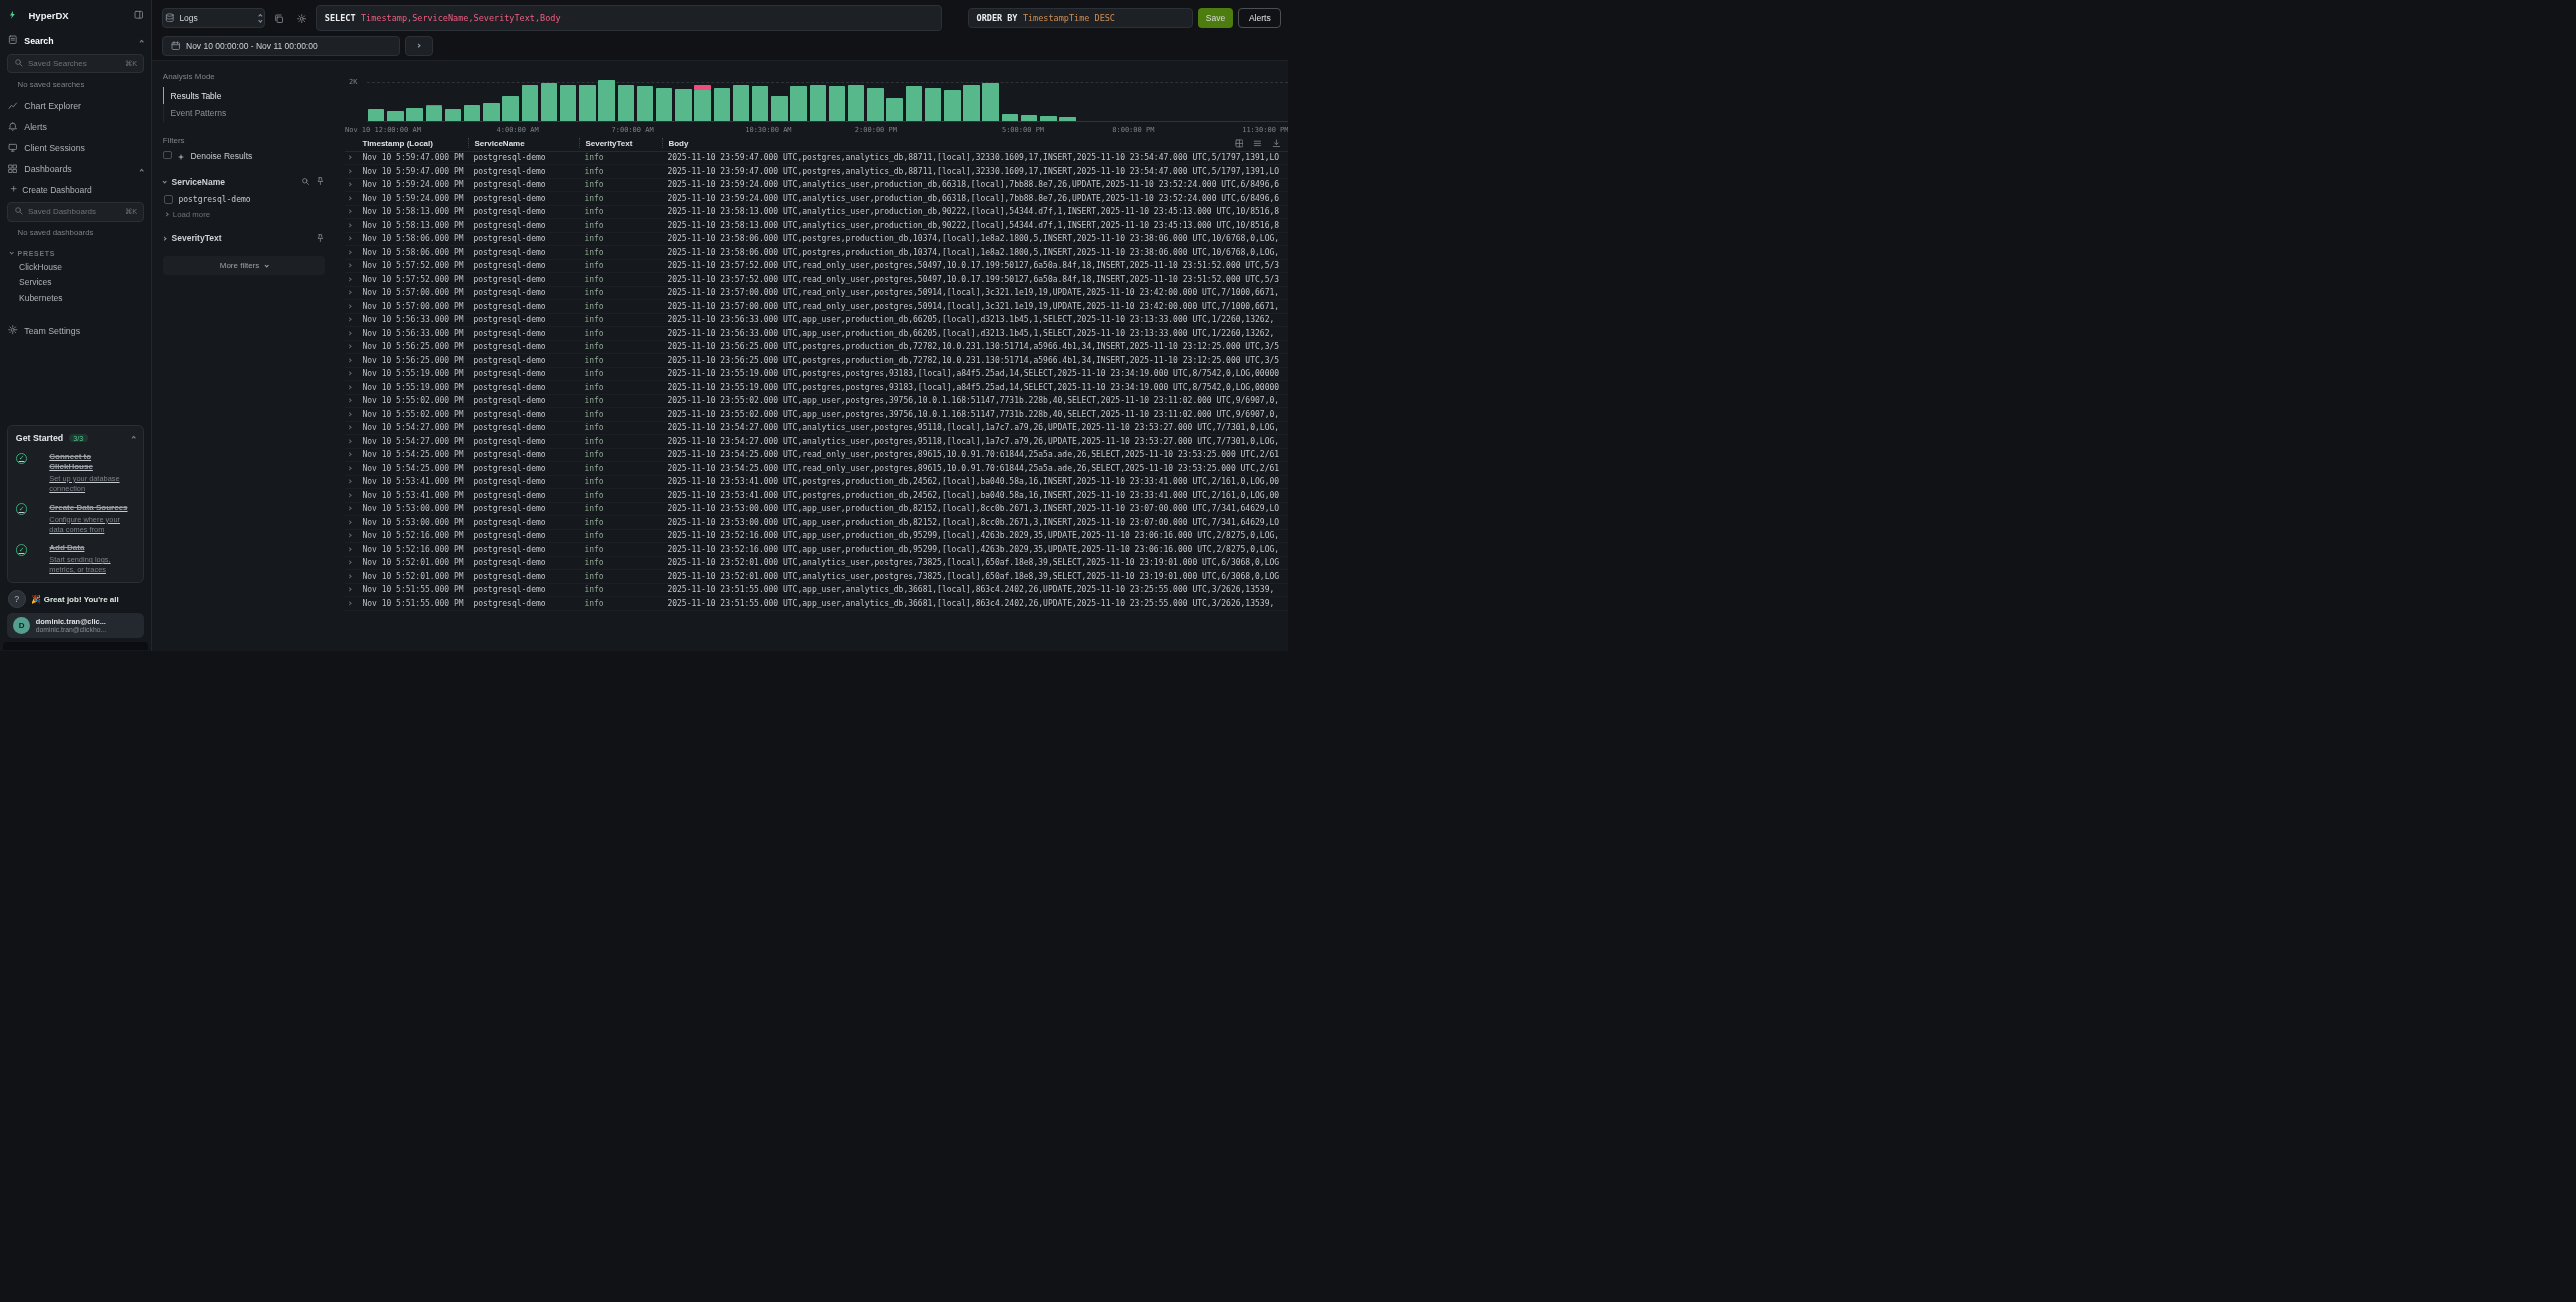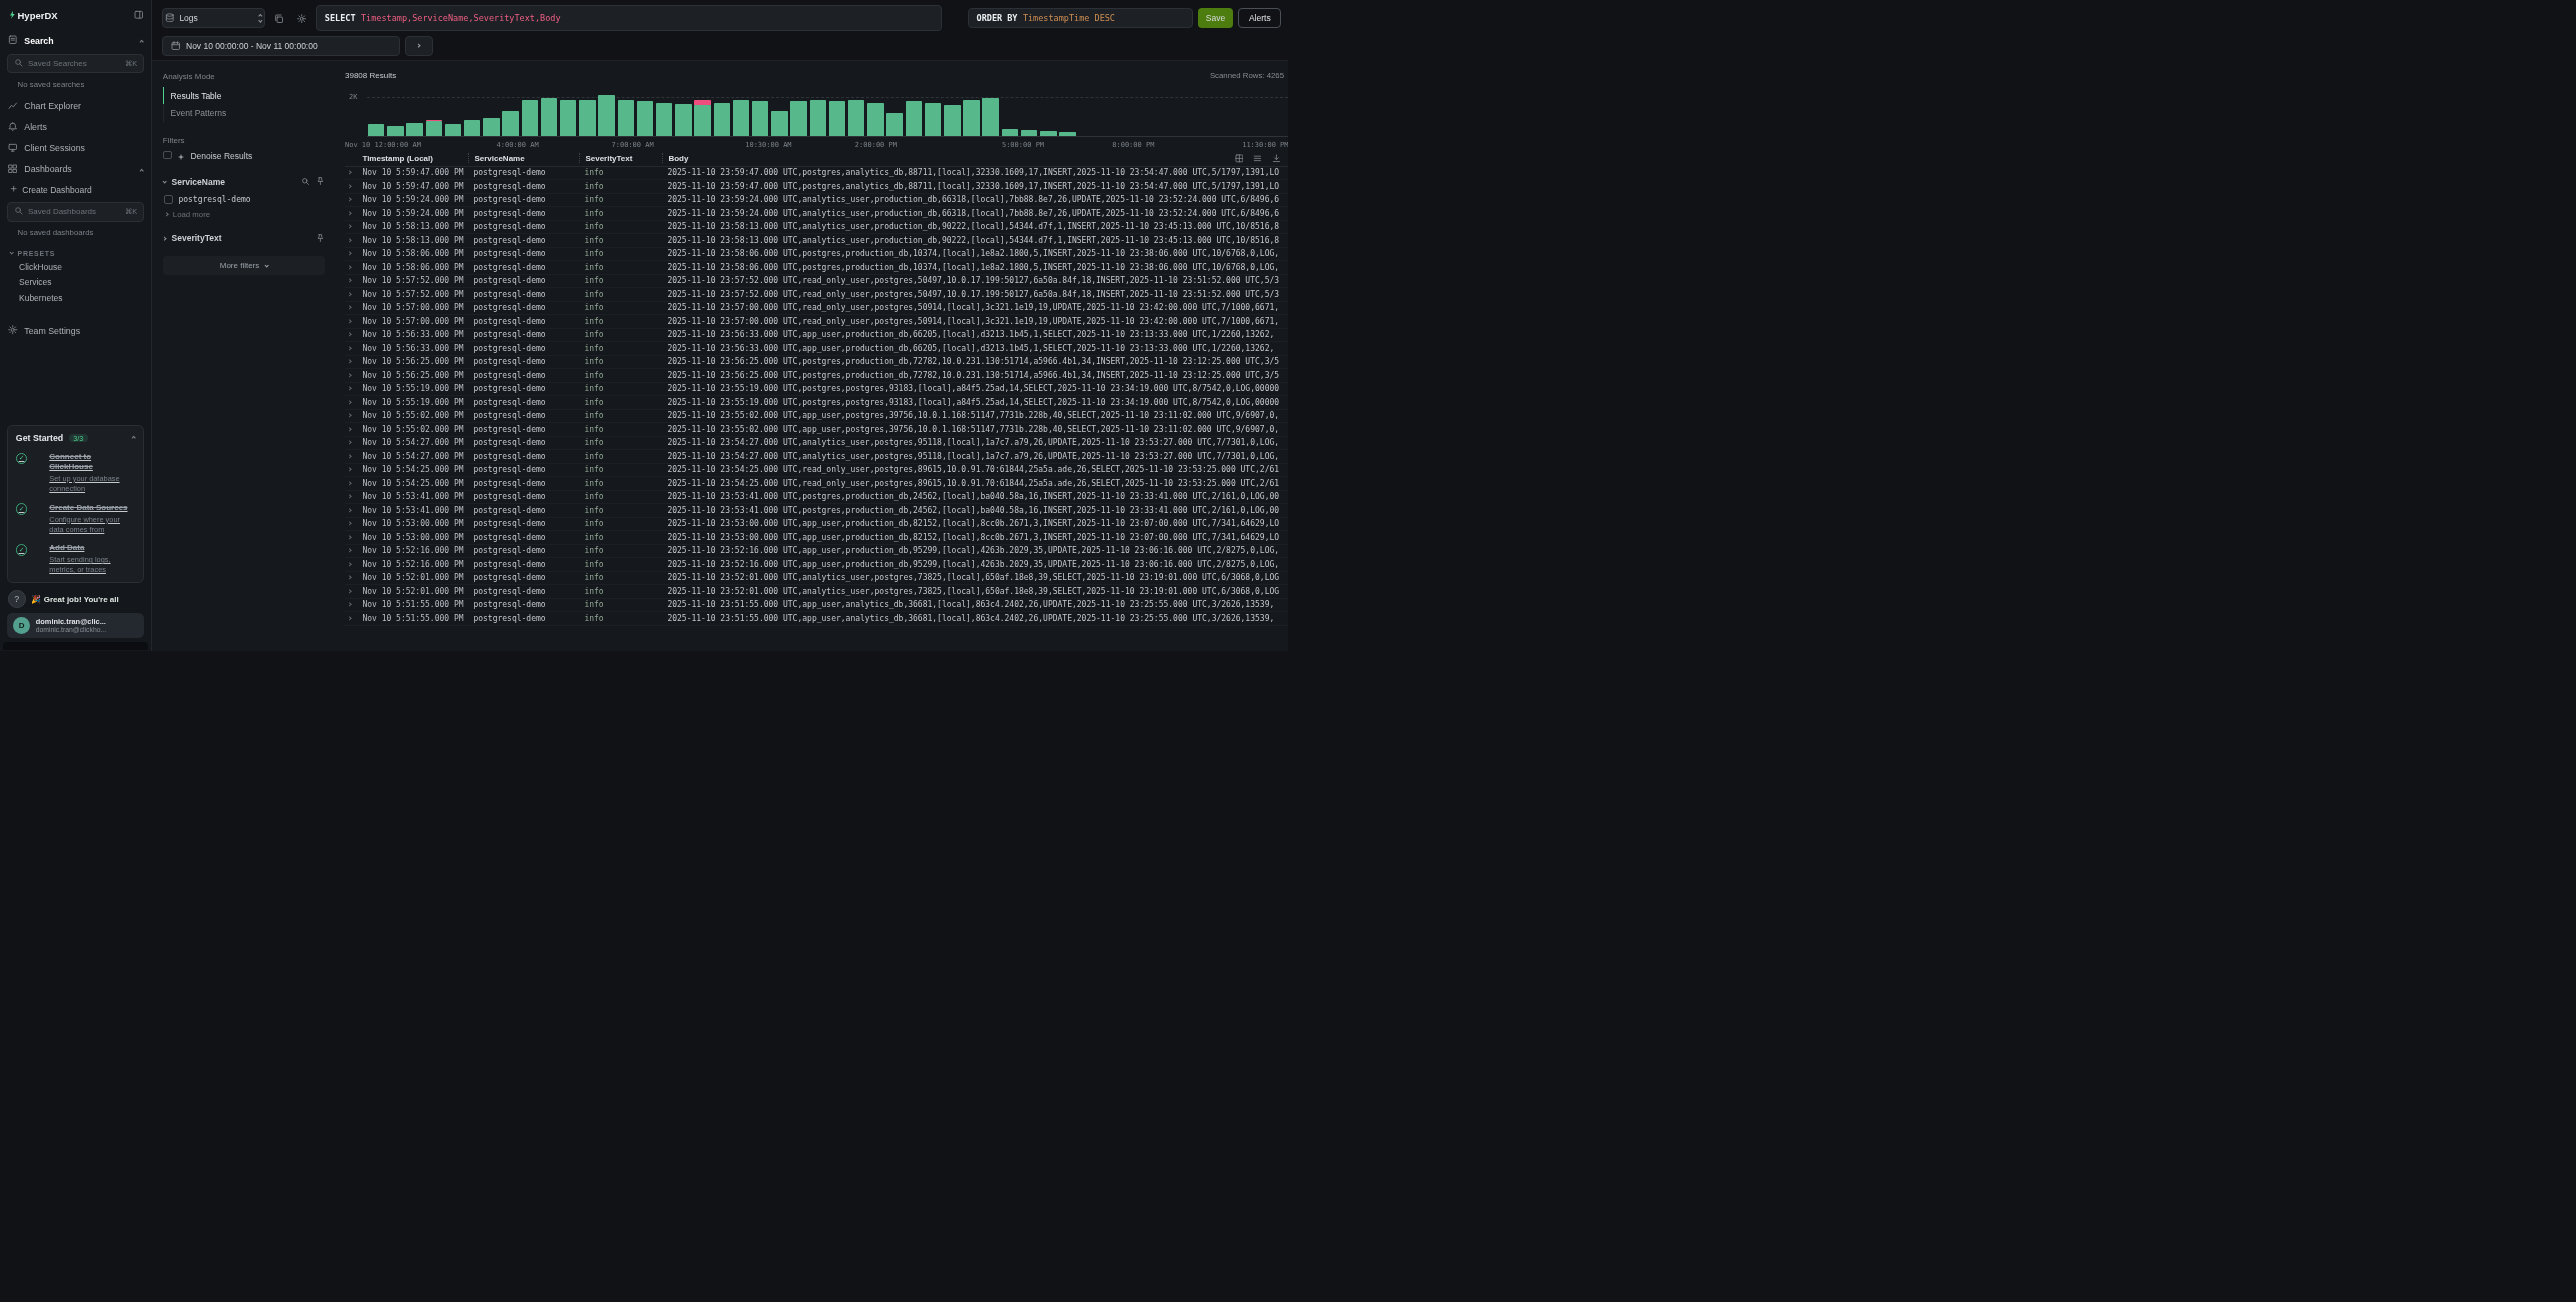--- a/index.html
+++ b/index.html
@@ -12,21 +12,21 @@
   svg.ic.fill { fill:currentColor; stroke:none; }
   .cv { display:inline-block; width:3.4px; height:3.4px; border-right:0.9px solid currentColor; border-bottom:0.9px solid currentColor; flex:none; }
   .cv.r { transform:rotate(-45deg); }
   .cv.d { transform:rotate(45deg); }
   .cv.u { transform:rotate(-135deg); }
 
   
   .sidebar { width:152px; height:100%; background:#14171b; border-right:0.7px solid #23262b;
              display:flex; flex-direction:column; flex:none; position:relative; }
   .logo-row { display:flex; align-items:center; height:30px; padding:0 8px; }
-  .logo { display:flex; align-items:center; gap:0; cursor:pointer; }
+  .logo { display:flex; align-items:center; gap:11px; cursor:pointer; }
   .logo-bolt { color:#4fd28f; }
   .logo-text { font-size:9.5px; font-weight:bold; color:#f0f2f4; }
   .panel-toggle { margin-left:auto; color:#8b9198; cursor:pointer; }
 
   .nav-item { display:flex; align-items:center; gap:6.8px; height:21px; padding:0 8px; font-size:8.8px; color:#adb3ba; cursor:pointer; }
   .nav-item .ni { color:#8b9198; }
   .nav-item.active { color:#ffffff; font-weight:bold; }
   .nav-item .end { margin-left:auto; color:#7b828a; }
 
   .mini-search { display:flex; align-items:center; gap:4.7px; margin:2.7px 6.8px 4px 6.8px; height:19.6px;
@@ -451,24 +451,20 @@
           </span>
         </div>
 
         <button class="more-filters">
           <span>More filters</span>
           <span class="cv d"></span>
         </button>
       </aside>
 
       <section class="results">
-        <div class="res-head">
-          <span class="res-count">39808 Results</span>
-          <span class="res-scanned">Scanned Rows: 4265</span>
-        </div>
 
         <div class="chart">
           <span class="ylab">2K</span>
           <div class="gridline"></div>
           <div class="plot">
               <div class="bar-slot">
                 <div class="bar green" style="height: 27.2727%;"></div>
               </div>
               <div class="bar-slot">
                 <div class="bar green" style="height: 23.1818%;"></div>

